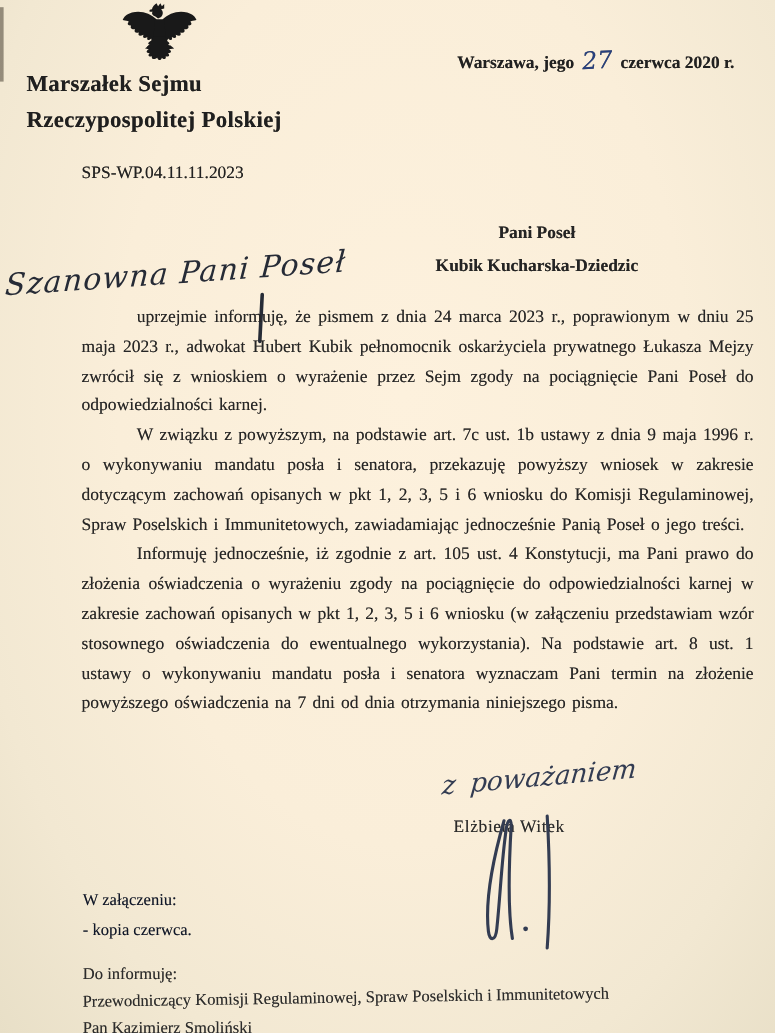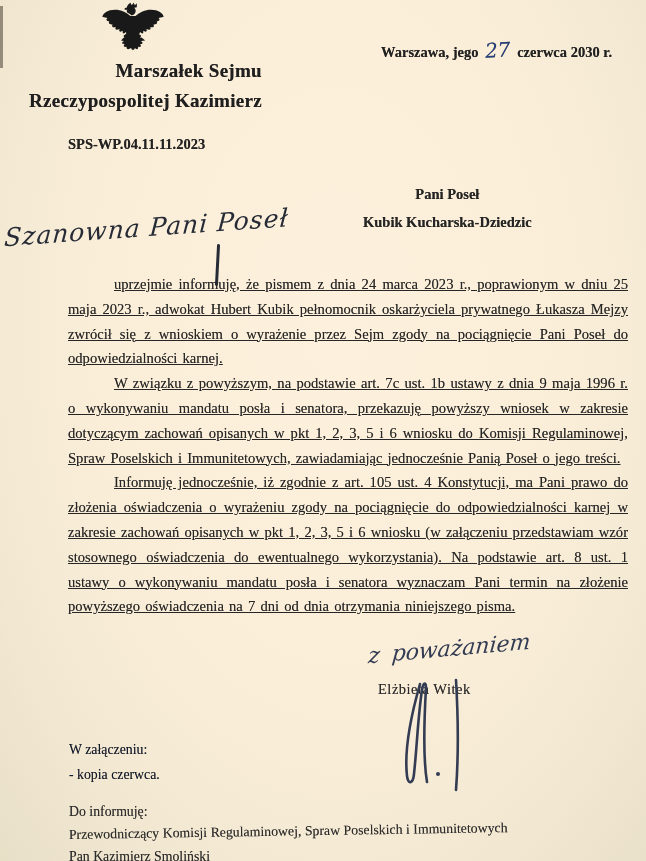--- a/index.html
+++ b/index.html
@@ -6,41 +6,41 @@
   body{
     width:646px;height:861px;overflow:hidden;position:relative;
     font-family:"Liberation Serif", serif;
     background:
       radial-gradient(ellipse at 52% 38%, #fdf1dd 0%, #faeed9 50%, #f2e8d2 78%, #e8dfc7 100%);
   }
   .page{position:absolute;inset:0;}
   .scan-edge{position:absolute;left:0;top:6px;width:3px;height:62px;background:rgba(55,48,35,.5);}
   
   .emblem{position:absolute;left:101px;top:2px;width:64px;height:50px;}
-  .lh-title{position:absolute;left:22px;top:56px;width:240px;text-align:right;
+  .lh-title{position:absolute;left:22px;top:56px;width:240px;text-align:left;
     font-weight:bold;font-size:19px;line-height:30px;color:#1f1f1f;letter-spacing:.3px;
     text-shadow:0 0 .5px rgba(35,30,25,.7);}
-  .ref{position:absolute;left:68px;top:136px;font-weight:bold;font-size:14.5px;color:#222;
+  .ref{position:absolute;left:68px;top:136px;font-weight:normal;font-size:14.5px;color:#222;
     text-shadow:0 0 .4px rgba(35,30,25,.6);}
   .dateline{position:absolute;left:381px;top:38px;font-weight:bold;font-size:14.5px;color:#212121;
     text-shadow:0 0 .4px rgba(35,30,25,.6);white-space:nowrap;}
   .hand-day{font-family:"DejaVu Serif", serif;font-style:italic;font-weight:normal;
     font-size:20px;color:#27407e;padding:0 3px;display:inline-block;transform:rotate(-3deg);}
   
   .addressee{position:absolute;left:363px;top:180px;font-weight:bold;font-size:14.5px;
     line-height:28px;color:#242424;text-shadow:0 0 .4px rgba(35,30,25,.6);text-align:center;}
   
   .salutation{position:absolute;left:4px;top:214px;width:260px;
     font-family:"DejaVu Serif", serif;font-style:italic;font-size:25px;color:#262b36;
     transform:rotate(-4deg) skewX(-8deg);letter-spacing:1px;white-space:nowrap;}
   .comma-stroke{position:absolute;left:216px;top:244px;width:2.5px;height:42px;
     background:#262b36;transform:rotate(3deg);border-radius:2px;}
   
-  .body-text{position:absolute;left:68px;top:272px;width:560px;font-size:14.6px;
-    line-height:24.8px;text-align:justify;color:#262626;text-shadow:0 0 .4px rgba(40,35,30,.55);text-decoration:underline;}
+  .body-text{position:absolute;left:68px;top:252px;width:560px;font-size:14.6px;
+    line-height:24.8px;text-align:justify;color:#262626;text-shadow:0 0 .4px rgba(40,35,30,.55);}
   .body-text p{margin:0;text-indent:46px;word-spacing:1.5px;}
   
   .closing-hand{position:absolute;left:368px;top:636px;font-family:"DejaVu Serif", serif;
     font-style:italic;font-size:22px;color:#333c52;transform:rotate(-5deg) skewX(-10deg);
     word-spacing:5px;white-space:nowrap;}
   .signer{position:absolute;left:378px;top:681px;font-size:14.5px;color:#2b2b2b;
     letter-spacing:.5px;text-shadow:0 0 .4px rgba(40,35,30,.55);}
   .flourish{position:absolute;left:398px;top:678px;width:100px;height:120px;}
   
   .attach{position:absolute;left:69px;top:737px;font-size:13.8px;line-height:25px;color:#0f172a;
@@ -63,29 +63,29 @@
       <path d="M54,22 C62,14 74,10 86,13 C93,15 97,19 98,23 C94,24 92,24 90,25 C93,28 91,30 87,30 C89,34 86,35 82,35 C84,39 81,40 77,39 C79,44 75,44 71,42 C73,47 69,47 66,45 C67,50 64,50 61,47 C60,52 57,52 55,48 L54,40 Z"></path>
       <path d="M44,22 L56,22 L58,46 L42,46 Z"></path>
       <path d="M42,44 L58,44 L59,50 C63,52 64,54 61,55 C65,57 66,60 62,61 C66,63 66,66 61,66 C64,69 62,71 58,70 C59,74 55,75 53,72 C52,76 48,76 47,72 C43,75 39,74 40,70 C36,71 34,69 37,66 C32,66 32,63 36,61 C32,60 33,57 37,55 C34,54 35,52 39,50 Z"></path>
       <path d="M37,55 l-6,5 l7,1 Z"></path>
       <path d="M63,55 l6,5 l-7,1 Z"></path>
     </g>
   </svg>
 
   <div class="lh-title">
     <div>Marszałek Sejmu</div>
-    <div>Rzeczypospolitej Kazimierz</div>
+    <div>Rzeczypospolitej Polskiej</div>
   </div>
 
   <div class="ref">SPS-WP.04.11.11.2023</div>
 
   <div class="dateline">
     <span>Warszawa, jego</span>
     <span class="hand-day">27</span>
-    <span>czerwca 2030 r.</span>
+    <span>czerwca 2020 r.</span>
   </div>
 
   <div class="addressee">
     <div>Pani Poseł</div>
     <div>Kubik Kucharska-Dziedzic</div>
   </div>
 
   <div class="salutation">Szanowna Pani Poseł</div>
   <div class="comma-stroke"></div>
 

